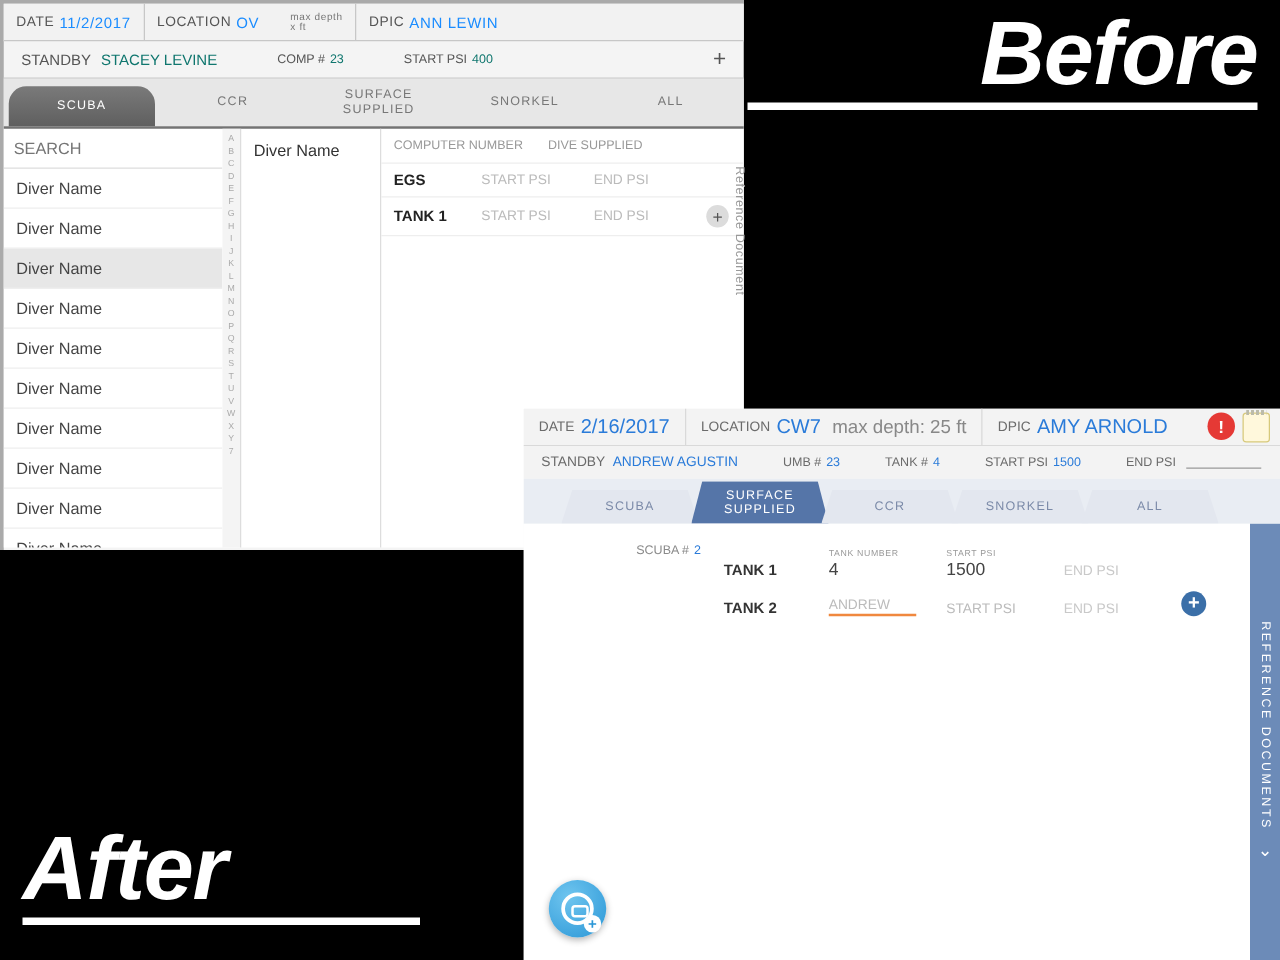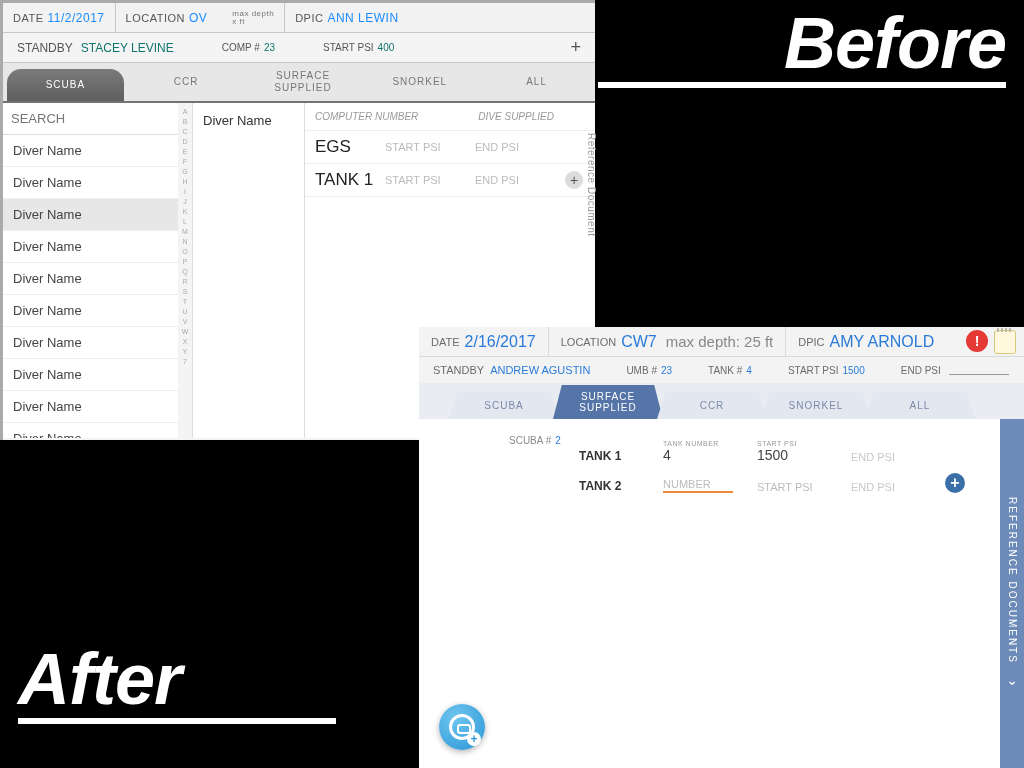--- a/index.html
+++ b/index.html
@@ -43,23 +43,23 @@
   .before .body { display: flex; height: calc(100% - 100px); background: #fff; border-top: 2px solid #737373;}
   .before .search-row { display: flex; align-items: center; padding: 4px 8px; border-bottom: 1px solid #ddd; height: 32px; }
   .before .search-row input { flex:1; border:none; outline:none; font-size:13px; color:#999; background:transparent;}
   .before .left { width: 190px; border-right: 1px solid #ddd; display:flex; }
   .before .list { flex:1; overflow:hidden; }
   .before .row { padding: 8px 10px; font-size: 13px; color: #444; border-bottom: 1px solid #eee; }
   .before .row.sel { background: #e7e7e7; }
   .before .index { width: 14px; font-size: 7px; color: #aaa; text-align: center; padding-top: 4px; line-height: 10px; background:#f4f4f4;}
   .before .center { width: 112px; border-right:1px solid #ddd; padding: 10px; font-size: 13px; color:#333;}
   .before .right { flex:1; position:relative; }
-  .before .right .head { display:flex; padding:8px 10px; font-size:10px; color:#999; gap: 60px; border-bottom:1px solid #eee;font-style:italic;}
+  .before .right .head { display:flex; padding:8px 10px; font-size:10px; color:#999; gap: 20px; border-bottom:1px solid #eee;}
   .before .right .line { display:flex; align-items:center; padding:6px 10px; font-size:11px; border-bottom:1px solid #eee;}
-  .before .right .line .b { font-weight:400; color:#222; width:70px; font-size:17px;}
+  .before .right .line .b { font-weight:700; color:#222; width:70px; font-size:12px;}
   .before .right .line .g { color:#bbb; width:90px;}
   .before .right .line .addsm { width:18px;height:18px;border-radius:50%;background:#dcdcdc;color:#555;display:flex;align-items:center;justify-content:center;font-size:14px;}
   .before .sidetab { position:absolute; right:-2px; top:130px; writing-mode:vertical-rl; font-size:10px; color:#999; letter-spacing:.5px;}
 
   
   .after { left: 419px; top: 327px; width: 605px; height: 441px; background:#fafafa; }
   .after .hdr {
     display:flex; align-items:center; height:30px; border-bottom:1px solid #d9d9d9;
     font-size:11px; color:#6b6b6b; background:#f3f3f3;
   }
@@ -114,21 +114,21 @@
   }
   .after .fab .helm::after{content:"";position:absolute;left:5px;top:7px;width:10px;height:6px;border:2px solid #fff;border-radius:3px;}
   .after .fab .pls{position:absolute;right:4px;bottom:4px;width:14px;height:14px;border-radius:50%;background:#fff;color:#2a96d6;font-weight:700;font-size:12px;display:flex;align-items:center;justify-content:center;}
 
   
   .biglabel { position:absolute; color:#fff; font-weight:900; font-family: Arial Black, Arial, sans-serif; }
   .biglabel .txt { font-size:72px; line-height:74px; letter-spacing:-1px;font-style:italic;}
   .biglabel .underline { height:6px; background:#fff; margin-top:2px;}
   .lab-before { right:18px; top:6px; text-align:right;}
   .lab-before .underline{ width:408px;}
-  .lab-after { left:18px; bottom:44px;}
+  .lab-after { left:18px; bottom:28px;}
   .lab-after .underline{ width:318px;}
 </style>
 </head>
 <body>
 
 <div class="panel before">
   <div class="hdr">
     <div class="cell">
       <span>DATE</span>
       <span class="val">11/2/2017</span>
@@ -274,21 +274,21 @@
           <div class="field">
             <span class="tiny">START PSI</span>
             <span class="v">1500</span>
           </div>
           <span class="endph">END PSI</span>
           <span style="width:20px"></span>
         </div>
         <div class="tline">
           <span class="b">TANK 2</span>
           <div class="field orange">
-            <span class="ph">NUMBER</span>
+            <span class="ph">ANDREW</span>
           </div>
           <div class="field">
             <span class="ph">START PSI</span>
           </div>
           <span class="endph">END PSI</span>
           <span class="addblue">+</span>
         </div>
       </div>
   </div>
   <div class="refside">

